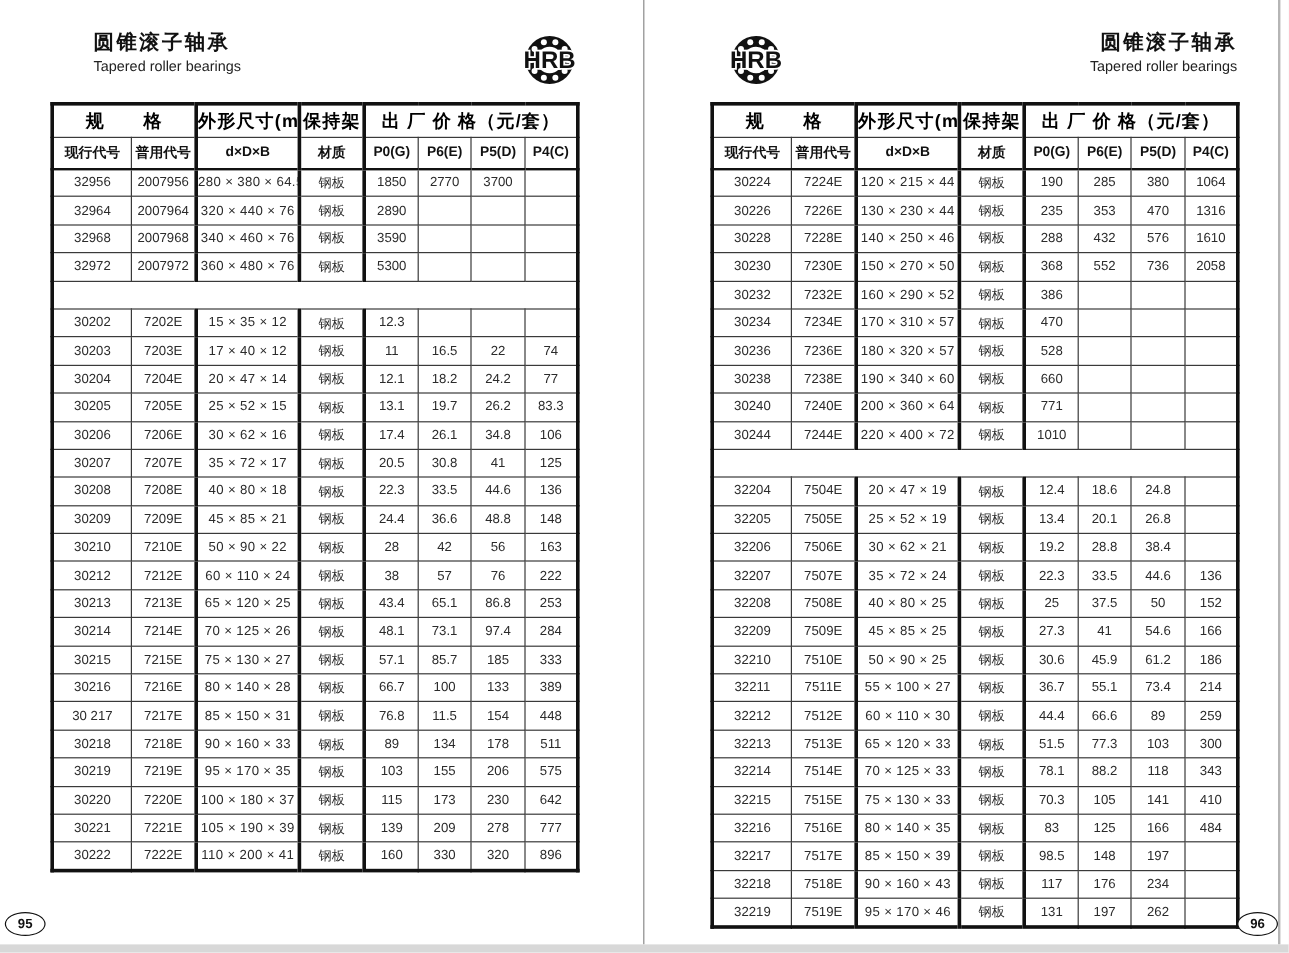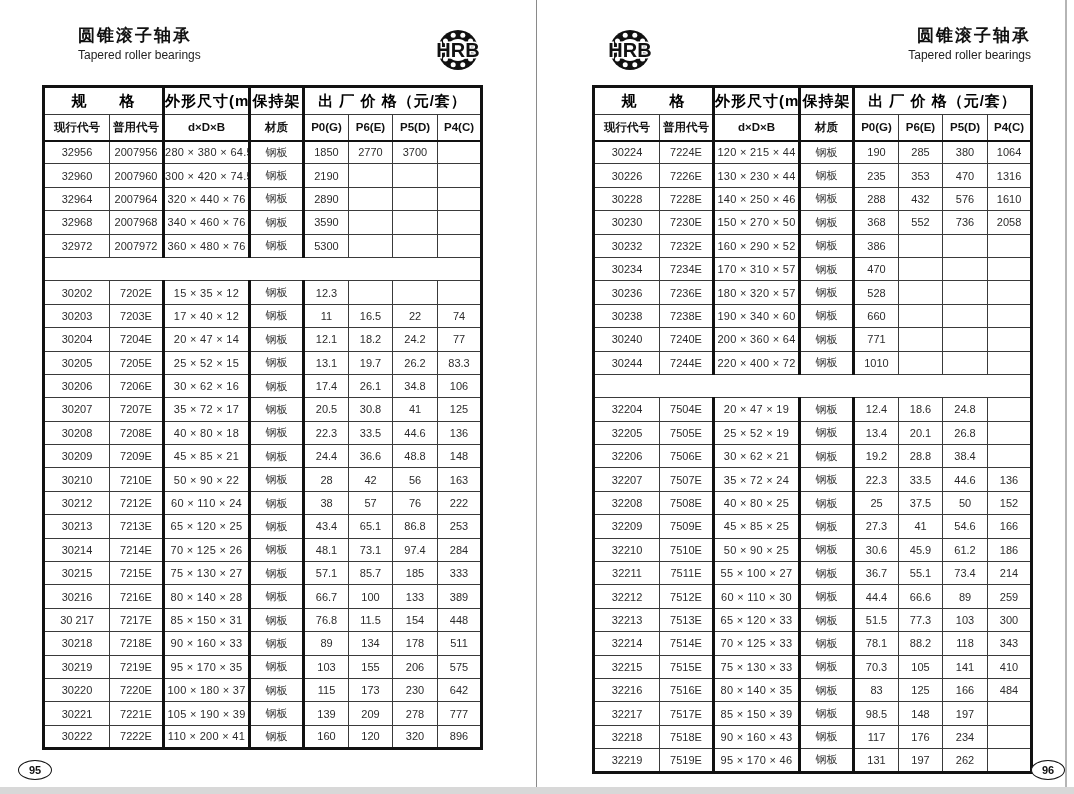--- a/index.html
+++ b/index.html
@@ -43,21 +43,21 @@
   tbody tr{height:23.4px;}
   tbody td{font-size:11px;color:#2b2b2b;}
   tbody td.c2{font-size:11px;letter-spacing:0.3px;}
   tbody td.c3{font-size:11px;}
   td.spacer-cell{border-left:none;border-right:none;}
 
   .page-num{
     position:absolute;top:760px;width:32px;height:18px;border:1.5px solid #111;border-radius:50%;
     font-size:11px;font-weight:bold;display:flex;align-items:center;justify-content:center;color:#111;background:#fff;
   }
-  .page.left .page-num{left:18px;}
+  .page.left .page-num{left:4px;}
   .page.right .page-num{left:494px;}
 </style>
 </head>
 <body>
 
 <div class="canvas">
 
   <div class="page left">
     <div class="title-block">
       <div class="title-cn">圆锥滚子轴承</div>
@@ -117,30 +117,20 @@
               <td class="c0">32956</td>
               <td class="c1">2007956</td>
               <td class="c2 bL3">280 × 380 × 64.5</td>
               <td class="c3 bL3">钢板</td>
               <td class="c4 bL3">1850</td>
               <td class="c5">2770</td>
               <td class="c6">3700</td>
               <td class="c7"></td>
             </tr>
             <tr class="data">
-              <td class="c0">32960</td>
-              <td class="c1">2007960</td>
-              <td class="c2 bL3">300 × 420 × 74.5</td>
-              <td class="c3 bL3">钢板</td>
-              <td class="c4 bL3">2190</td>
-              <td class="c5"></td>
-              <td class="c6"></td>
-              <td class="c7"></td>
-            </tr>
-            <tr class="data">
               <td class="c0">32964</td>
               <td class="c1">2007964</td>
               <td class="c2 bL3">320 × 440 × 76</td>
               <td class="c3 bL3">钢板</td>
               <td class="c4 bL3">2890</td>
               <td class="c5"></td>
               <td class="c6"></td>
               <td class="c7"></td>
             </tr>
             <tr class="data">
@@ -355,21 +345,21 @@
               <td class="c5">209</td>
               <td class="c6">278</td>
               <td class="c7">777</td>
             </tr>
             <tr class="data">
               <td class="c0">30222</td>
               <td class="c1">7222E</td>
               <td class="c2 bL3">110 × 200 × 41</td>
               <td class="c3 bL3">钢板</td>
               <td class="c4 bL3">160</td>
-              <td class="c5">120</td>
+              <td class="c5">330</td>
               <td class="c6">320</td>
               <td class="c7">896</td>
             </tr>
           </tbody>
       </table>
     </div>
 
     <div class="page-num">95</div>
   </div>
 

